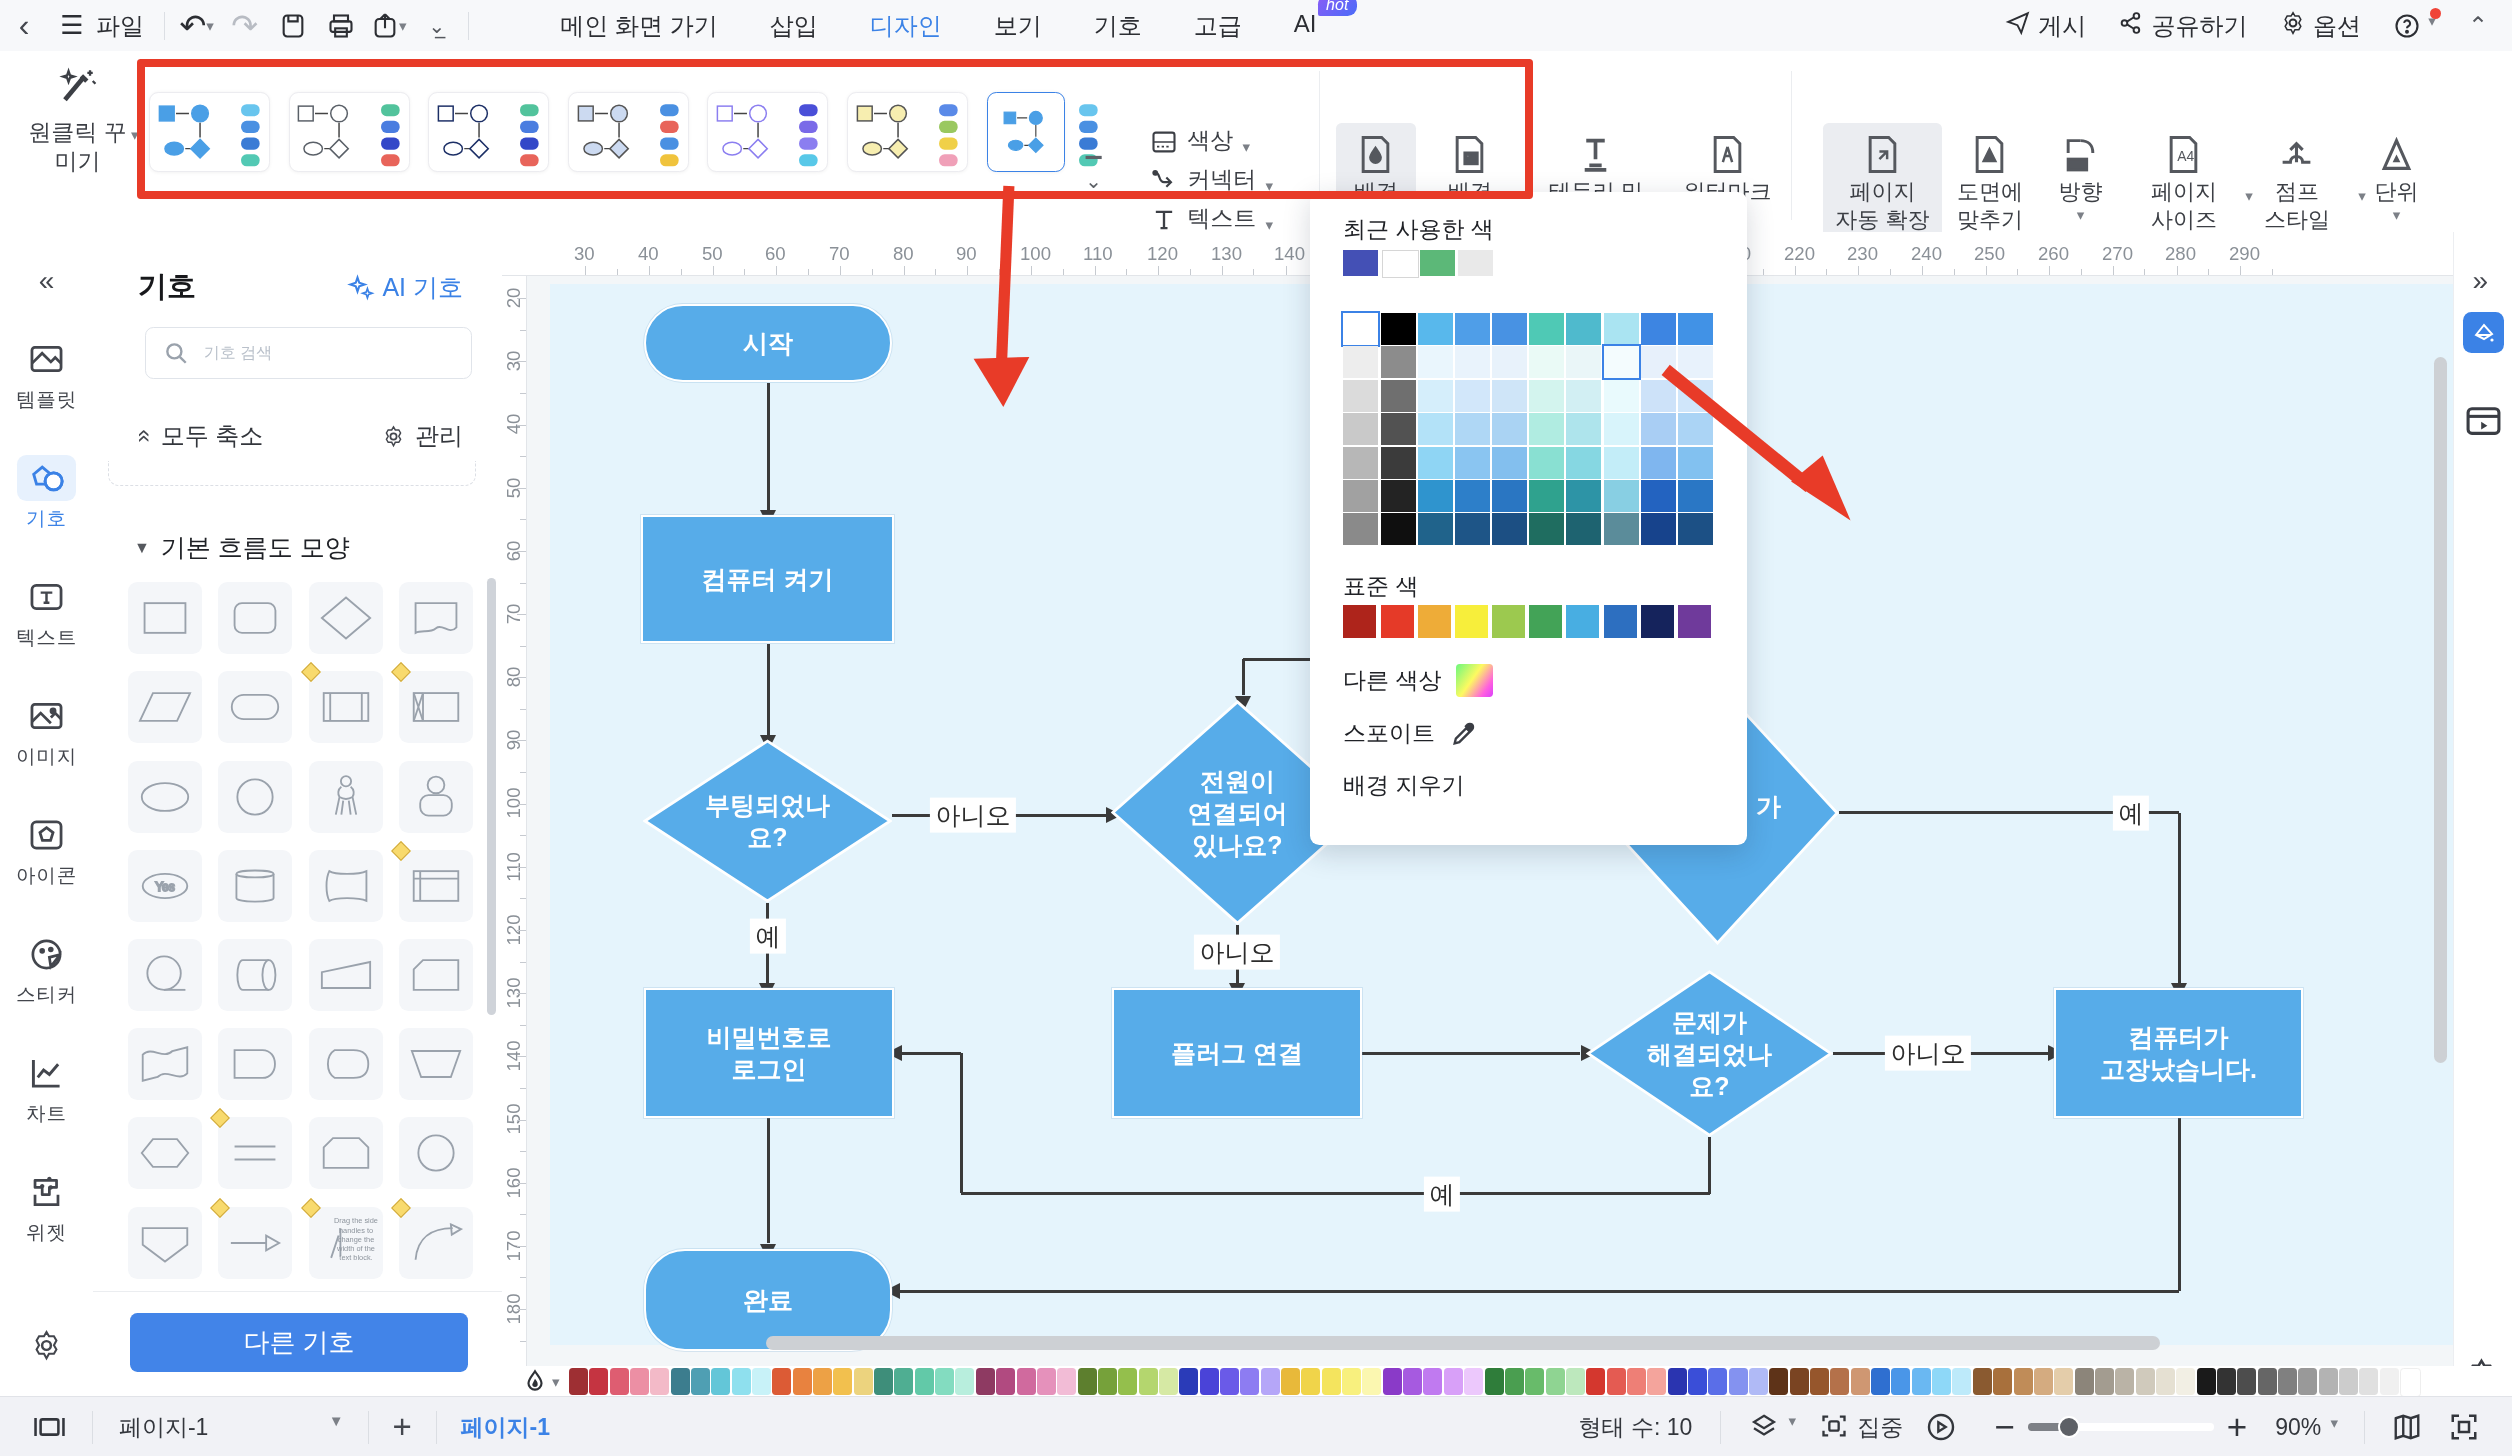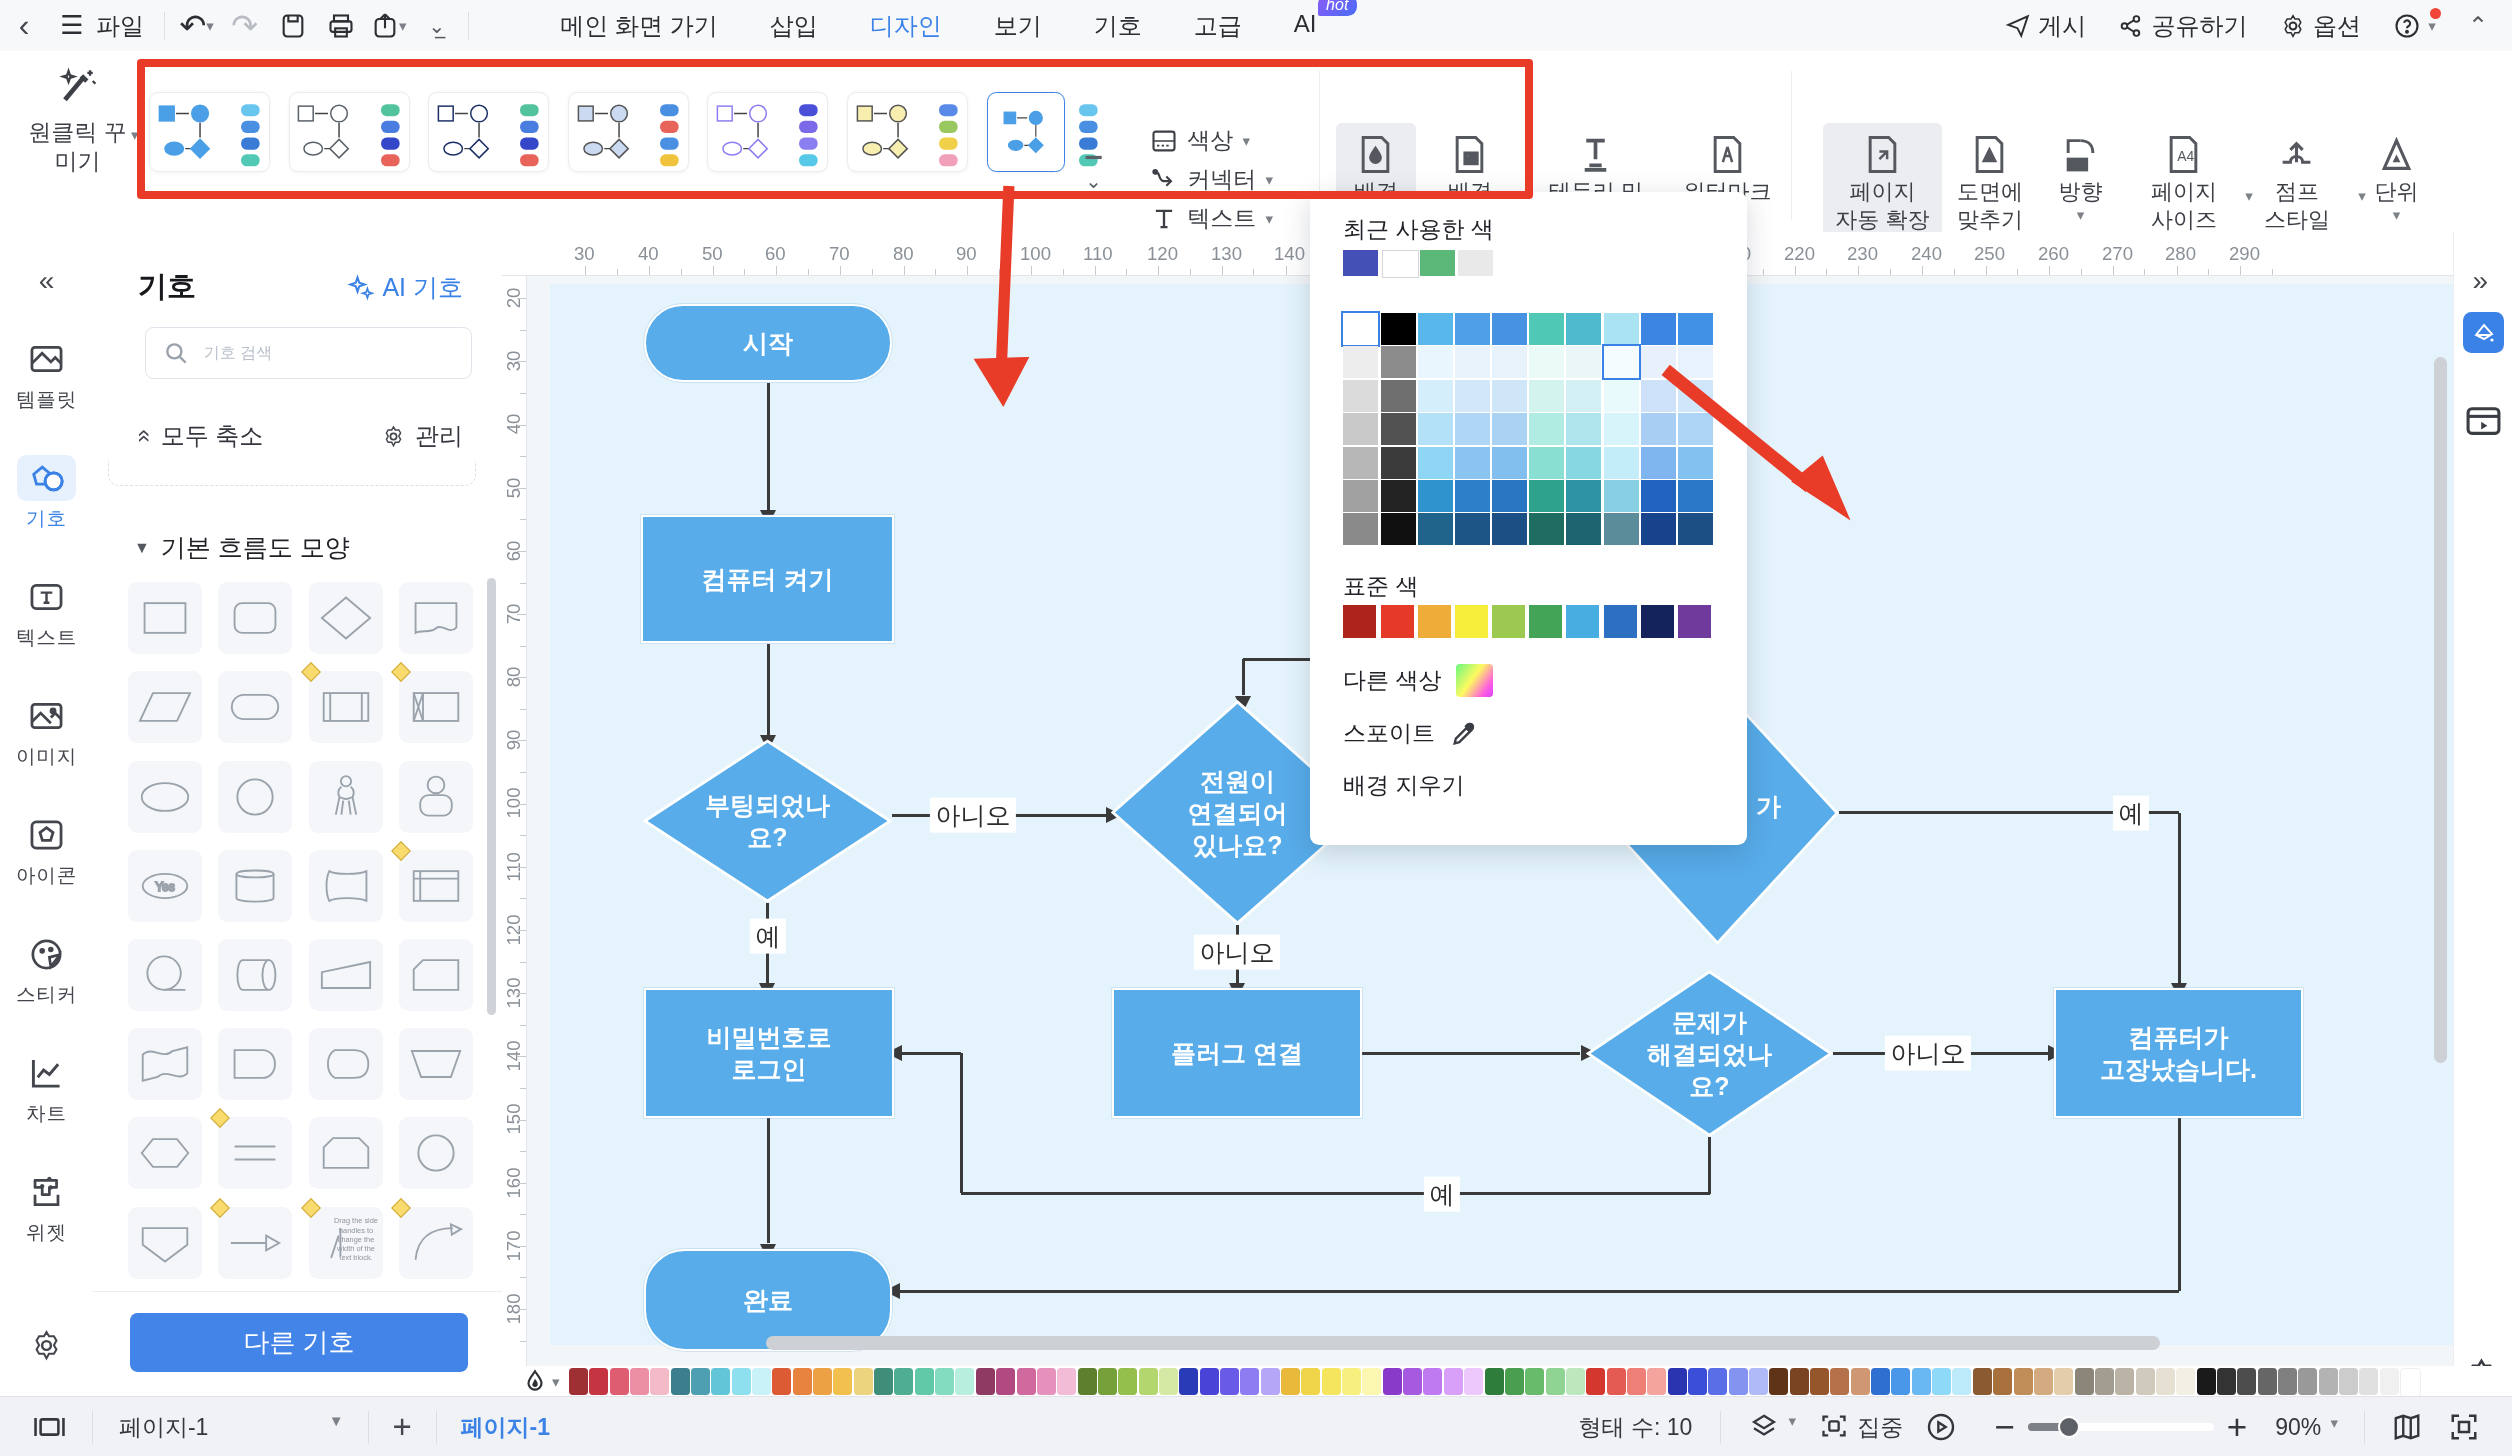--- a/index.html
+++ b/index.html
@@ -10,35 +10,35 @@
   #menubar{position:absolute;left:0;top:0;width:2512px;height:51px;background:#f7f8fa;
            display:flex;align-items:center;font-size:24px;color:#2c2e33;}
   .mb-ic{display:flex;align-items:center;justify-content:center;width:48px;height:39px;cursor:pointer;}
   .mb-sep{width:0.9px;height:28px;background:#dcdfe4;margin:0 7.4px;}
   .mb-nav{display:flex;gap:52px;margin-left:84px;}
   .mb-item{cursor:pointer;position:relative;white-space:nowrap;}
   .mb-item.active{color:#3b82e6;}
   .hotbadge{position:absolute;top:-15px;left:24px;background:linear-gradient(135deg,#8a5cf6,#4a6cf8);
             color:#fff;font-size:16px;font-style:italic;padding:1.9px 8.4px;border-radius:9.3px 9.3px 9.3px 1.9px;}
   #mb-right{margin-left:auto;display:flex;align-items:center;gap:32px;padding-right:24px;}
-  .mb-btn{display:flex;align-items:center;gap:7.4px;cursor:pointer;white-space:nowrap;}
+  .mb-btn{display:flex;gap:7.4px;cursor:pointer;white-space:nowrap;}
   .reddot{position:absolute;top:-3.7px;right:-5.6px;width:11px;height:11px;border-radius:50%;background:#f04438;}
   .caret{font-size:15px;color:#7c8087;}
   
   #ribbon{position:absolute;left:0;top:51px;width:2512px;height:181px;background:#fff;border-bottom:0.9px solid #e4e6ea;}
   #oneclick{position:absolute;left:22px;top:13px;width:111px;text-align:center;font-size:23px;color:#3c3f45;cursor:pointer;}
   #themes{position:absolute;left:149px;top:41px;display:flex;gap:18.6px;align-items:center;}
   .theme-card{width:119px;height:78px;background:#fff;border:0.9px solid #ececf0;border-radius:9.3px;
               box-shadow:0 0.9px 3.7px rgba(0,0,0,.05);cursor:pointer;position:relative;}
   .theme-card.sel{width:76px;border:1.9px solid #3b82e6;}
   .rib-label{font-size:22px;color:#3c3f45;text-align:center;line-height:28px;}
   .rib-btn{position:absolute;top:72px;cursor:pointer;text-align:center;padding:7.4px 7.4px 5.6px 7.4px;border-radius:5.6px;}
   .rib-btn.on{background:#ebedf1;}
   .rib-btn .ric{height:48px;display:flex;align-items:center;justify-content:center;}
-  .stylemenu{position:absolute;left:1150px;display:flex;align-items:center;gap:9.3px;font-size:23px;cursor:pointer;}
+  .stylemenu{position:absolute;left:1150px;display:flex;align-items:flex-end;gap:9.3px;font-size:23px;cursor:pointer;}
   .vsep{position:absolute;top:20.4px;width:0.9px;height:149px;background:#ebedf0;}
   #grouplabel{position:absolute;left:1942px;top:193px;width:390px;text-align:center;font-size:21.4px;color:#9b9fa7;}
   #groupexpand{position:absolute;left:2404px;top:193px;font-size:20.4px;color:#6f737a;cursor:pointer;}
   
   #iconbar{position:absolute;left:0;top:232px;width:93px;height:1164px;background:#fff;border-right:0.9px solid #eceef1;}
   .ib-item{position:absolute;left:0;width:93px;text-align:center;cursor:pointer;color:#43464d;}
   .ib-item .lbl{font-size:19.5px;margin-top:3.7px;letter-spacing:0.9px;}
   .ib-item.active{color:#3b82e6;}
   .ib-item.active .icwrap{background:#e7f1fd;border-radius:9.3px;}
   .icwrap{display:inline-flex;align-items:center;justify-content:center;width:59px;height:46px;}

